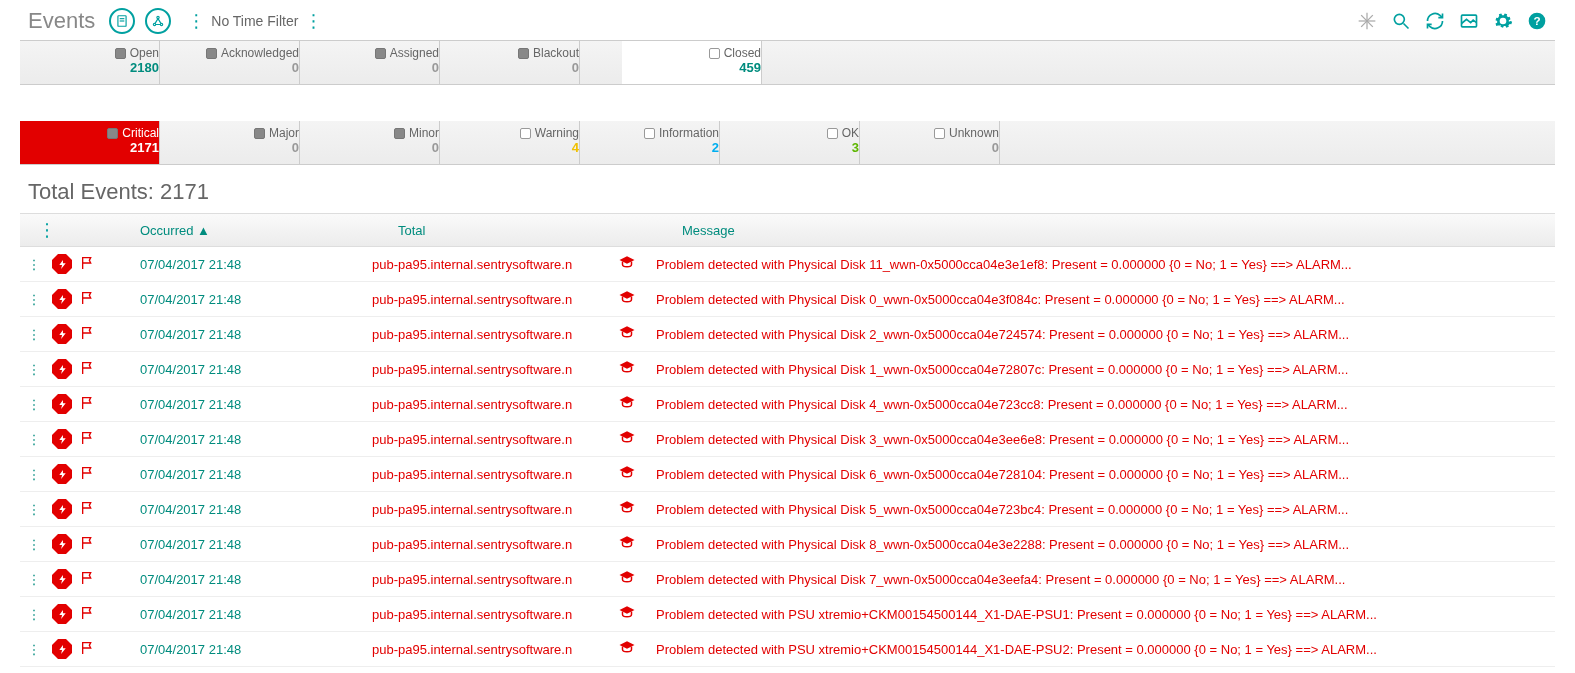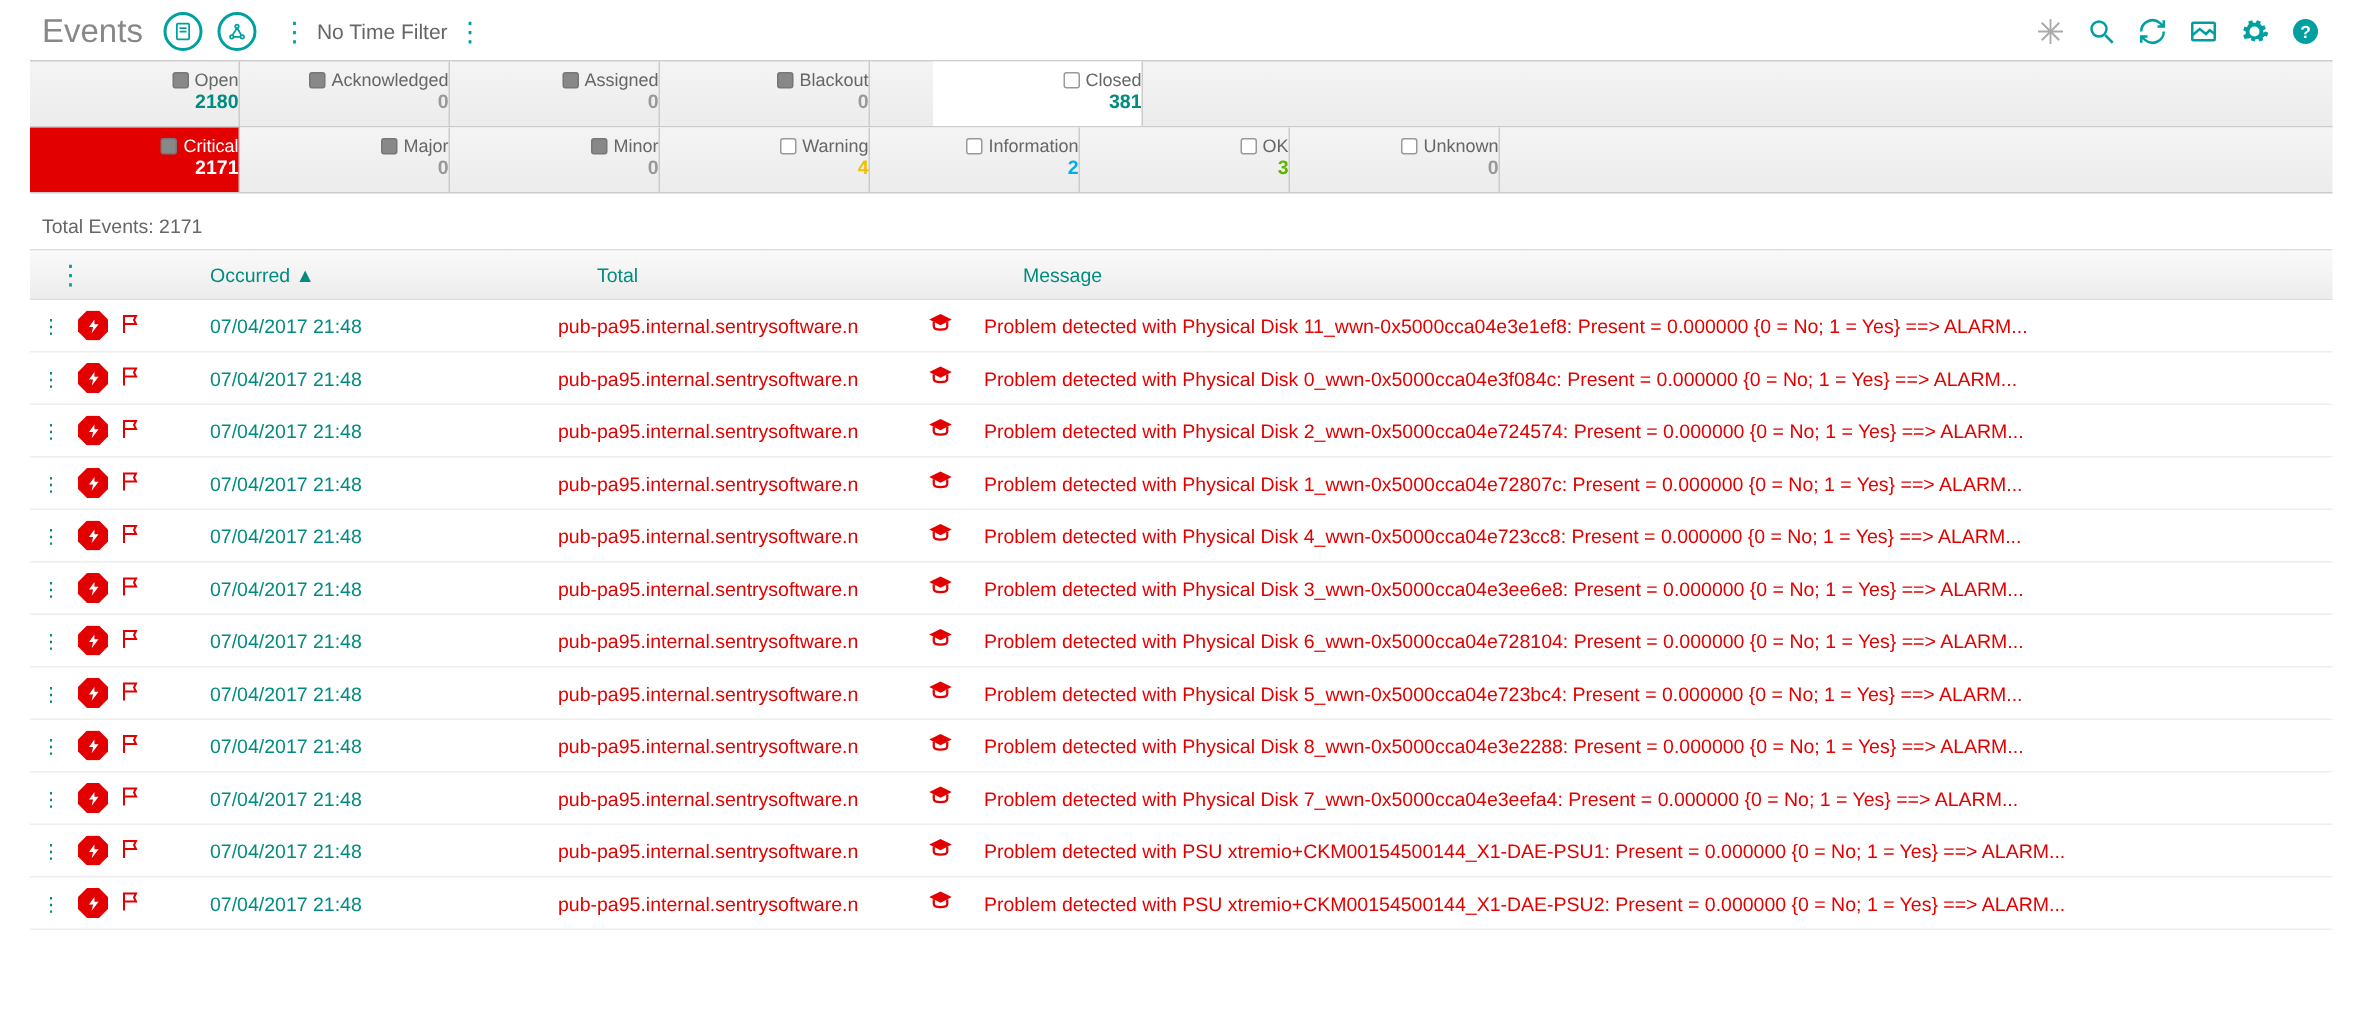--- a/index.html
+++ b/index.html
@@ -17,24 +17,24 @@
 
 .tabs { display: flex; border-top: 1px solid #ccc; border-bottom: 1px solid #ccc; background: linear-gradient(#f4f4f4,#ececec); margin: 0 20px; }
 .tab { width: 140px; height: 43px; border-right: 1px solid #ccc; text-align: right; padding-top: 5px; cursor:pointer; }
 .tab .lab { font-size: 12px; color: #666; }
 .tab .num { font-size: 13px; font-weight: bold; padding-left: 40px; }
 .tab .cb { display:inline-block; width:11px; height:11px; border:1px solid #999; margin-right:4px; vertical-align:middle; border-radius:2px; background:#fff; }
 .tab .cb.sel { background:#888; border-color:#777; }
 .tab.closed { background:#fff;margin-left:42px; }
 .row2 .tab.active { background:#e20000; }
 .row2 .tab.active .lab, .row2 .tab.active .num { color:#fff; }
-.tabs.row2 { border-top:none; }
+.tabs.row2 { border-top:none;margin-top:36px; }
 .c-teal{color:#008c7e;} .c-gray{color:#999;} .c-yellow{color:#f0c000;} .c-blue{color:#00aeef;} .c-green{color:#5db600;}
 
-.total { padding: 14px 28px 8px; font-size: 13px; color: #666; }
+.total { padding: 14px 28px 8px; font-size: 22px; color: #666; }
 .thead { display:flex; align-items:center; height:34px; background: linear-gradient(#fafafa,#ececec); border-top:1px solid #ddd; border-bottom:1px solid #ddd; margin:0 20px; }
 .thead .col { color:#008c7e; font-size:13px; cursor:pointer; }
 .col-menu{width:120px; padding-left:12px;} .col-occ{width:258px;} .col-host{width:284px;} .col-msg{flex:1;}
 
 .rows { margin:0 20px; }
 .erow { display:flex; align-items:center; height:35px; border-bottom:1px solid #eee; }
 .erow .m { width:28px; color:#008c7e; text-align:center; cursor:pointer; }
 .erow .sev { width:28px; display:flex; justify-content:center; }
 .octagon { width:20px; height:20px; background:#e20000; clip-path: polygon(30% 0,70% 0,100% 30%,100% 70%,70% 100%,30% 100%,0 70%,0 30%); display:flex; align-items:center; justify-content:center; }
 .octagon svg{ width:11px; height:11px; }
@@ -111,21 +111,21 @@
     <div class="tab">
       <div class="lab"><span class="cb sel"></span>Assigned</div>
       <div class="num c-gray">0</div>
     </div>
     <div class="tab">
       <div class="lab"><span class="cb sel"></span>Blackout</div>
       <div class="num c-gray">0</div>
     </div>
     <div class="tab closed">
       <div class="lab"><span class="cb"></span>Closed</div>
-      <div class="num c-teal">381</div>
+      <div class="num c-teal">459</div>
     </div>
   </div>
 <div class="tabs row2">
     <div class="tab active">
       <div class="lab"><span class="cb sel"></span>Critical</div>
       <div class="num ">2171</div>
     </div>
     <div class="tab">
       <div class="lab"><span class="cb sel"></span>Major</div>
       <div class="num c-gray">0</div>

